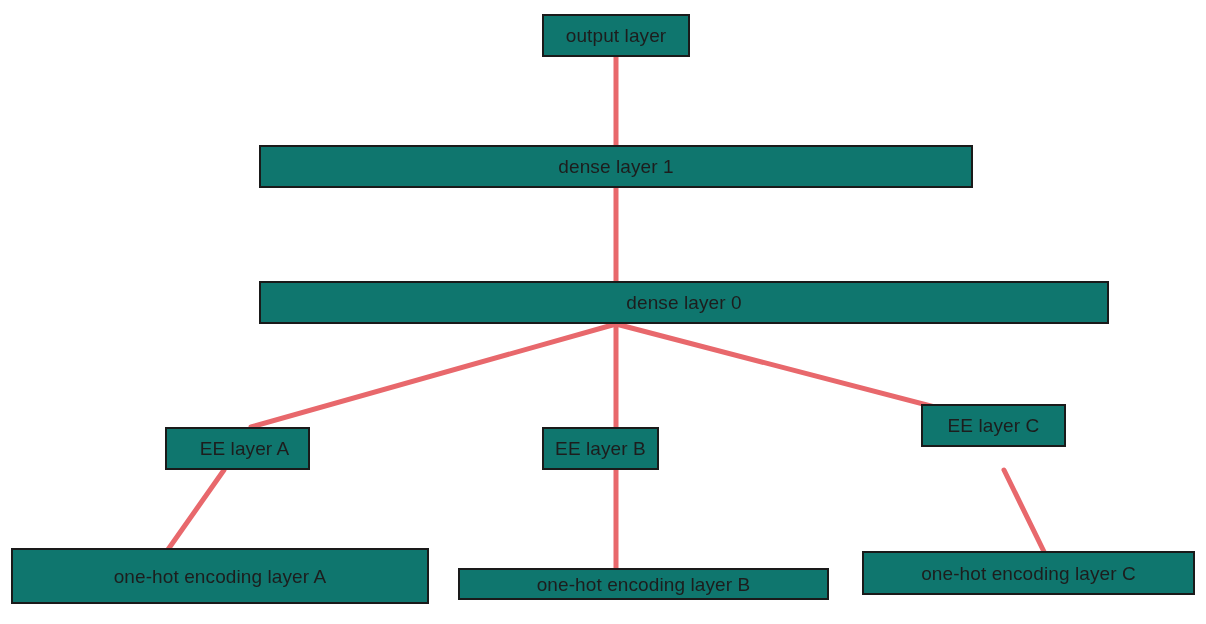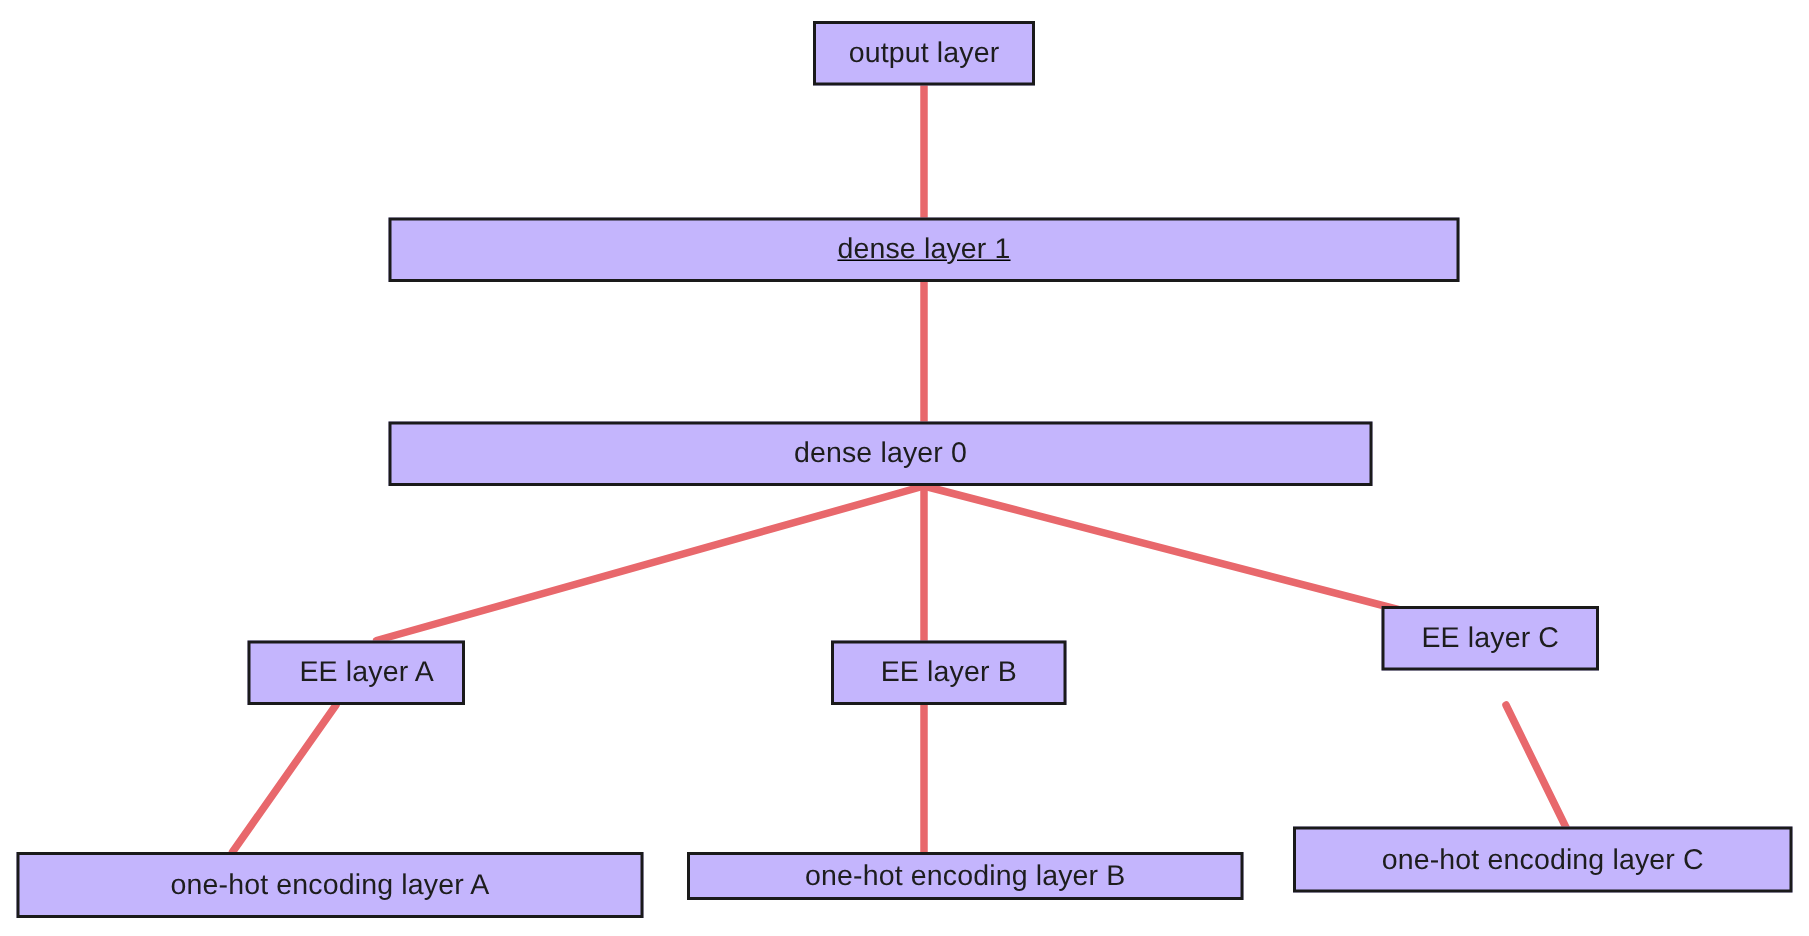--- a/index.html
+++ b/index.html
@@ -21,21 +21,21 @@
     position: absolute;
     left: 0;
     top: 0;
     width: 1206px;
     height: 624px;
     pointer-events: none;
   }
   .node-box {
     position: absolute;
     box-sizing: border-box;
-    background: #c4b5fd;
+    background: #0f766e;
     border: 2px solid #1a1a1a;
     display: flex;
     align-items: center;
     justify-content: center;
     z-index: 5;
   }
   .node-label {
     font-family: "Liberation Sans", sans-serif;
     font-size: 19px;
     line-height: 1;
@@ -59,36 +59,36 @@
         <line x1="155" y1="568" x2="224" y2="470" stroke="#e8686c" stroke-width="5" stroke-linecap="round"></line>
         <line x1="616" y1="568" x2="616" y2="470" stroke="#e8686c" stroke-width="5" stroke-linecap="round"></line>
         <line x1="1052" y1="568" x2="1004" y2="470" stroke="#e8686c" stroke-width="5" stroke-linecap="round"></line>
       </g>
   </svg>
 
   <div id="node-group">
       <div class="node-box" style="left: 542px; top: 14px; width: 148px; height: 43px; border-color: rgb(26, 26, 26);">
         <span class="node-label" style="color: rgb(29, 29, 29);">output layer</span>
       </div>
-      <div class="node-box" style="left: 259px; top: 145px; width: 714px; height: 43px; border-color: rgb(26, 26, 26); text-decoration: underline;">
+      <div class="node-box" style="left: 259px; top: 145px; width: 714px; height: 43px; border-color: rgb(26, 26, 26);">
         <span class="node-label" style="color: rgb(29, 29, 29);">dense layer 1</span>
       </div>
-      <div class="node-box" style="left: 259px; top: 281px; width: 656px; height: 43px; border-color: rgb(26, 26, 26);">
+      <div class="node-box" style="left: 259px; top: 281px; width: 850px; height: 43px; border-color: rgb(26, 26, 26);">
         <span class="node-label" style="color: rgb(29, 29, 29);">dense layer 0</span>
       </div>
       <div class="node-box" style="left: 165px; top: 427px; width: 145px; height: 43px; border-color: rgb(26, 26, 26);">
         <span class="node-label" style="color: rgb(29, 29, 29); margin-left: 14px;">EE layer A</span>
       </div>
-      <div class="node-box" style="left: 554px; top: 427px; width: 157px; height: 43px; border-color: rgb(26, 26, 26);">
+      <div class="node-box" style="left: 542px; top: 427px; width: 117px; height: 43px; border-color: rgb(26, 26, 26);">
         <span class="node-label" style="color: rgb(29, 29, 29);">EE layer B</span>
       </div>
       <div class="node-box" style="left: 921px; top: 404px; width: 145px; height: 43px; border-color: rgb(26, 26, 26);">
         <span class="node-label" style="color: rgb(29, 29, 29);">EE layer C</span>
       </div>
-      <div class="node-box" style="left: 11px; top: 568px; width: 418px; height: 44px; border-color: rgb(26, 26, 26); text-align: right;">
+      <div class="node-box" style="left: 11px; top: 548px; width: 418px; height: 56px; border-color: rgb(26, 26, 26); text-align: right;">
         <span class="node-label" style="color: rgb(29, 29, 29);">one-hot encoding layer A</span>
       </div>
       <div class="node-box" style="left: 458px; top: 568px; width: 371px; height: 32px; border-color: rgb(26, 26, 26);">
         <span class="node-label" style="color: rgb(29, 29, 29);">one-hot encoding layer B</span>
       </div>
       <div class="node-box" style="left: 862px; top: 551px; width: 333px; height: 44px; border-color: rgb(26, 26, 26);">
         <span class="node-label" style="color: rgb(29, 29, 29);">one-hot encoding layer C</span>
       </div>
     </div>
 

